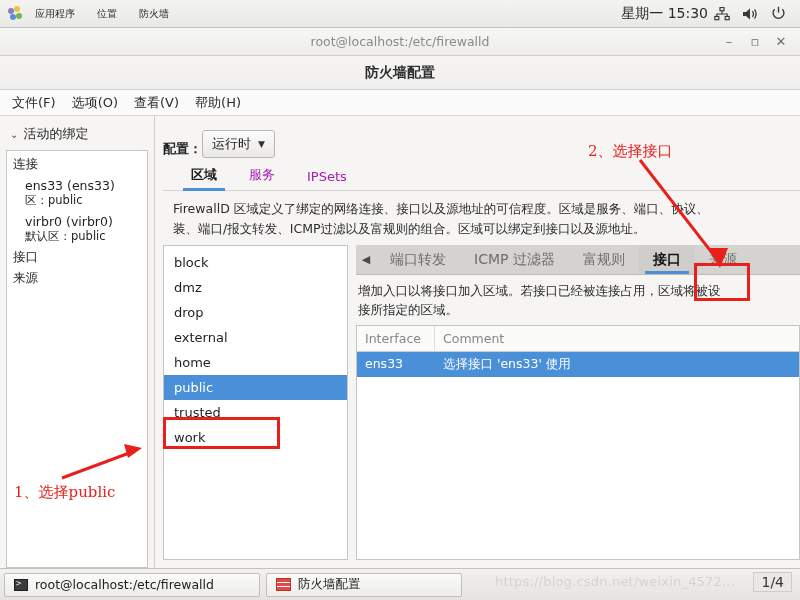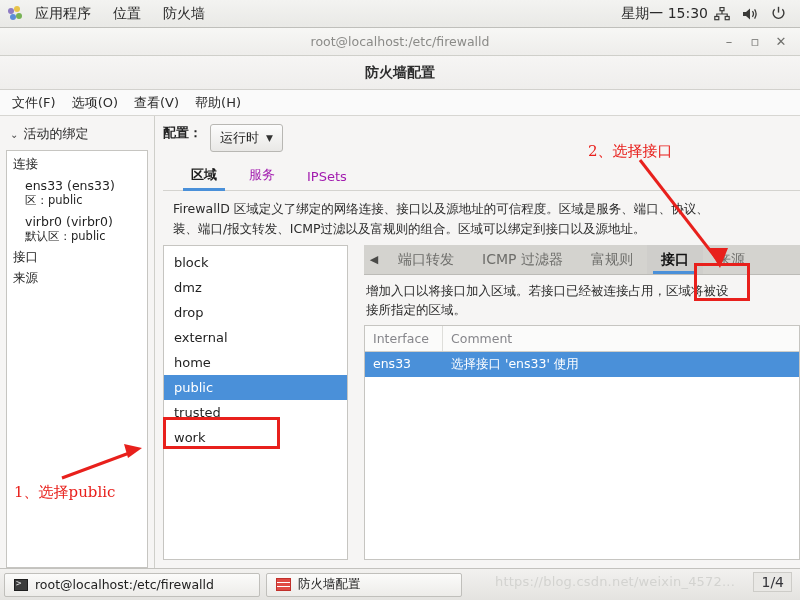--- a/index.html
+++ b/index.html
@@ -12,21 +12,21 @@
 
   
   .top-panel {
     position: absolute; left: 0; top: 0; width: 800px; height: 28px;
     background: linear-gradient(to bottom, #f3f3f1 0%, #e9e9e6 100%);
     border-bottom: 1px solid #bfbfbb;
     display: flex; align-items: center;
   }
   .panel-left { display: flex; align-items: center; height: 100%; }
   .panel-item {
-    font-size: 14px; color: #2a2a2a; padding: 0 11px; height: 100%;
+    font-size: 10px; color: #2a2a2a; padding: 0 11px; height: 100%;
     display: flex; align-items: center; white-space: nowrap;
   }
   .gnome-logo {
     width: 16px; height: 16px; margin-left: 8px; position: relative;
   }
   .gnome-logo .p { position: absolute; width: 6px; height: 6px; border-radius: 50%; }
   .gnome-logo .p1 { background: #8e7cc3; left: 0px; top: 2px; }
   .gnome-logo .p2 { background: #e8c34a; left: 6px; top: 0px; }
   .gnome-logo .p3 { background: #5b8dd9; left: 2px; top: 8px; }
   .gnome-logo .p4 { background: #77b255; left: 8px; top: 7px; }
@@ -90,21 +90,21 @@
   .bl-group { font-size: 12.5px; color: #1f1f1f; padding: 2px 6px; white-space: nowrap; }
   .bl-entry { padding: 3px 6px 3px 18px; }
   .bl-name { font-size: 12.5px; color: #1f1f1f; white-space: nowrap; }
   .bl-sub { font-size: 11.5px; color: #1f1f1f; white-space: nowrap; }
 
   
   .main {
     flex: 1; display: flex; flex-direction: column;
     padding: 8px 0 0 8px; overflow: hidden; position: relative;
   }
-  .config-row { display: flex; align-items: flex-start; gap: 8px; height: 34px; flex: 0 0 auto; }
+  .config-row { display: flex; align-items: flex-end; height: 34px; flex: 0 0 auto; }
   .config-label { font-size: 13px; font-weight: bold; color: #222; white-space: nowrap; }
   .combo {
     display: flex; align-items: center; gap: 7px;
     background: linear-gradient(to bottom, #fcfcfc, #e9e8e6);
     border: 1px solid #b8b7b3; border-radius: 3px;
     padding: 4px 9px; font-size: 13px; color: #222; white-space: nowrap;
   }
   .combo .caret { font-size: 9px; color: #333; }
 
   .tabstrip {
@@ -122,21 +122,21 @@
     height: 3px; background: #4a90d9;
   }
 
   .desc {
     font-size: 12.5px; color: #2b2b2b; line-height: 20px;
     padding: 8px 0 6px 10px; width: 660px; flex: 0 0 auto;
     white-space: nowrap; overflow: hidden;
   }
   .desc div { white-space: nowrap; }
 
-  .split { display: flex; flex: 1; gap: 16px; overflow: hidden; padding-bottom: 8px; }
+  .split { display: flex; flex: 1; gap: 8px; overflow: hidden; padding-bottom: 8px; }
 
   .zone-list {
     width: 185px; background: #ffffff; border: 1px solid #c6c5c1;
     padding-top: 4px; overflow: hidden; flex: 0 0 auto;
   }
   .zone-item { font-size: 13px; color: #1f1f1f; padding: 5px 10px; white-space: nowrap; }
   .zone-item.selected { background: #4a90d9; color: #ffffff; }
 
   .right-panel { flex: 1; display: flex; flex-direction: column; overflow: hidden; position: relative; }
   .subtabs {

